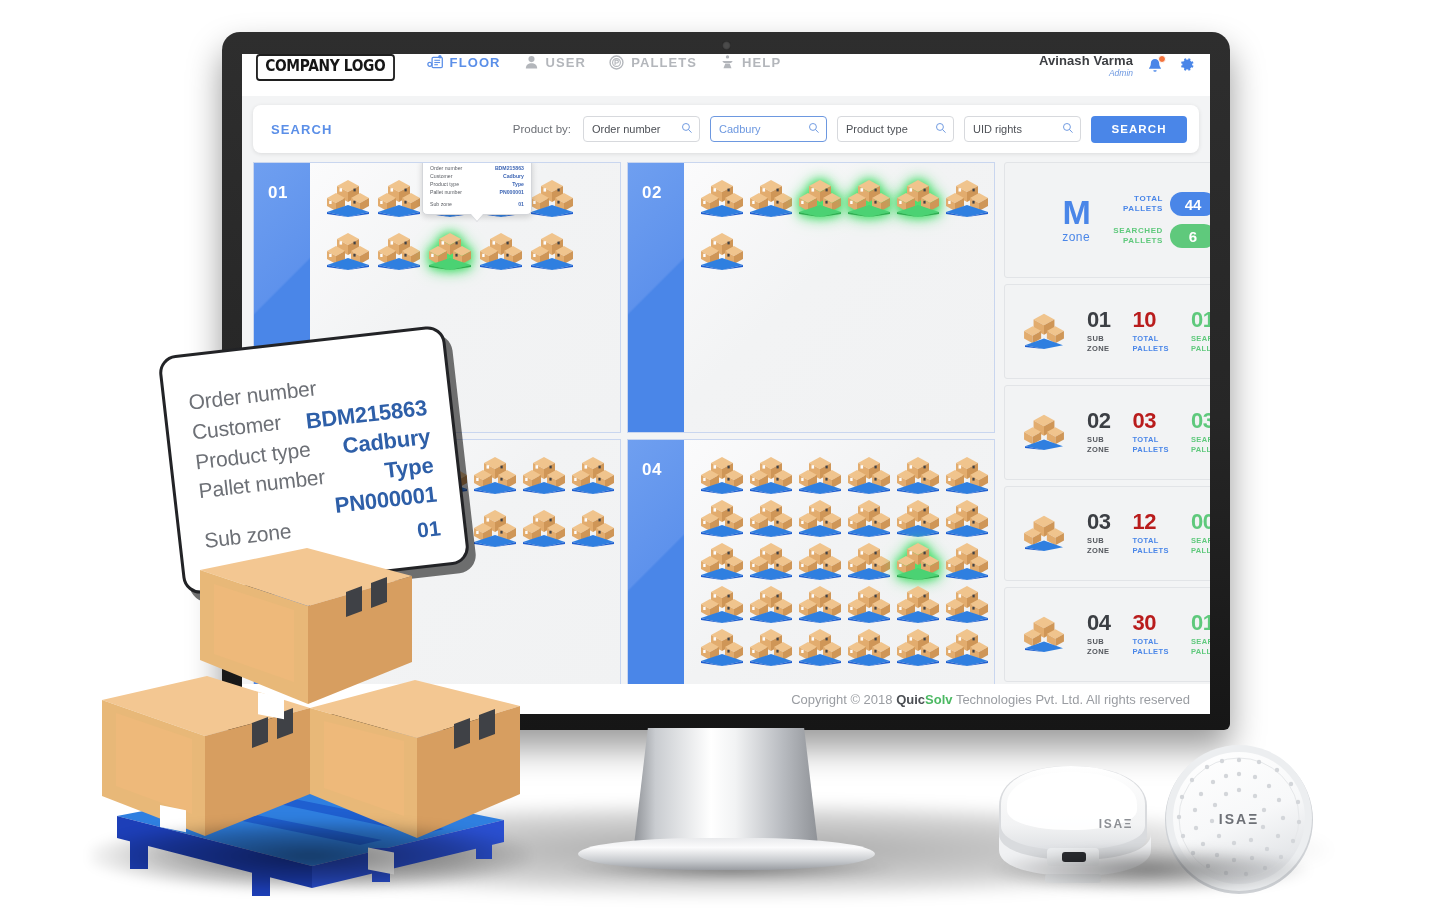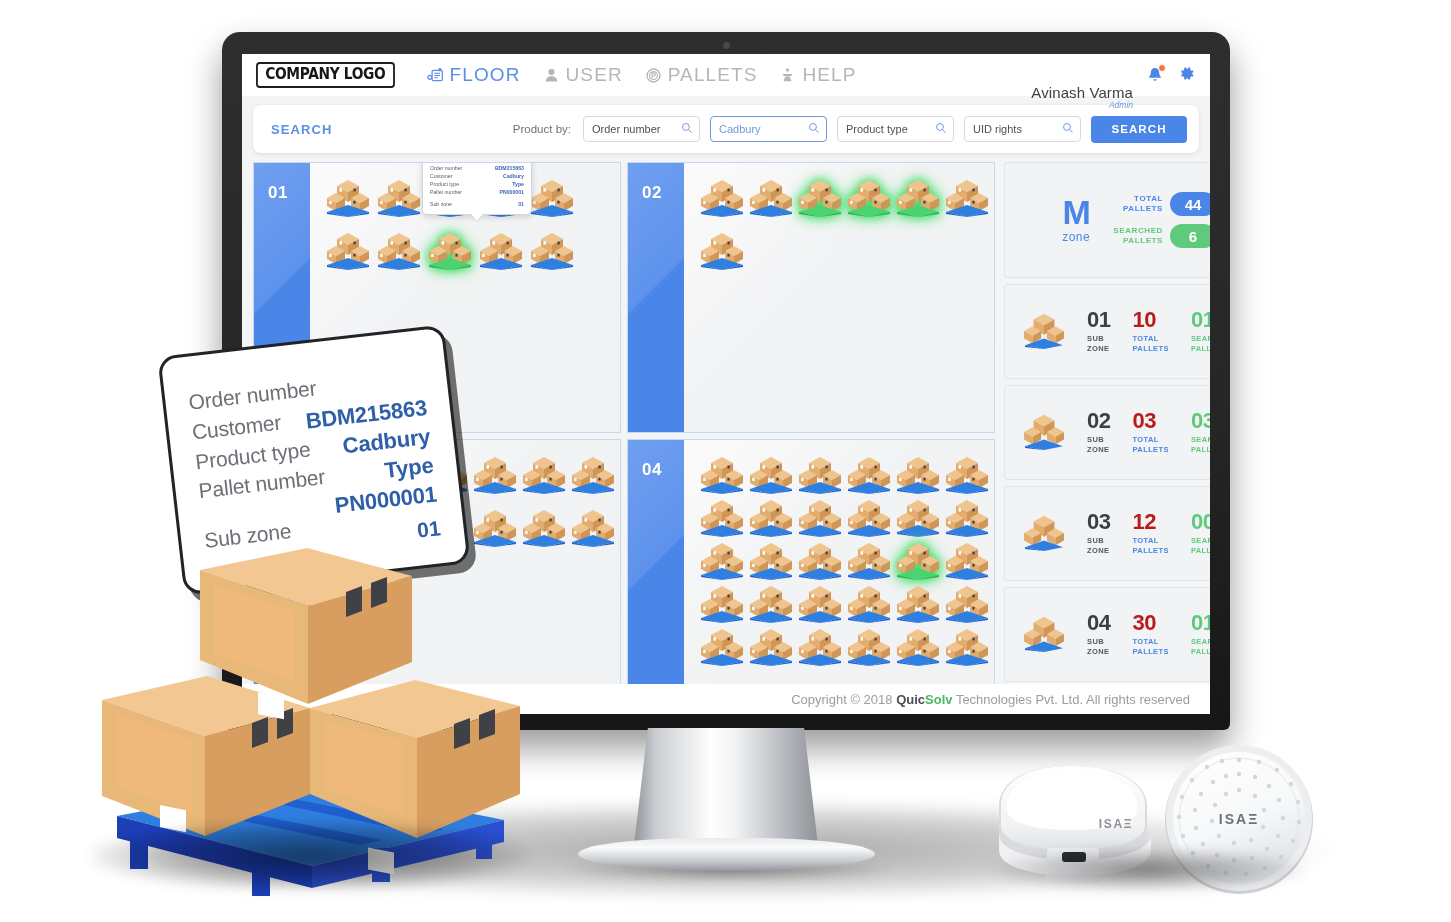--- a/index.html
+++ b/index.html
@@ -42,39 +42,39 @@
     border-radius: 50%/60%;
   }
   .stand-shadow {
     position:absolute; left:560px; top:856px; width:340px; height:26px;
     background: radial-gradient(ellipse at 50% 50%, rgba(0,0,0,.35) 0%, rgba(0,0,0,0) 70%);
     filter: blur(4px);
   }
 
   
   .appbar {
-    position:relative; height:42px; background:#ffffff; display:flex; align-items:center;
+    position:relative; height:42px; background:#ffffff; display:flex; align-items:flex-start;
     padding: 0 14px 0 8px;
   }
   .logo {
     border:2px solid #1f1f1f; border-radius:4px; padding:3px 8px 4px;
     font-family:"DejaVu Sans", sans-serif; font-weight:bold; font-size:15px;
     letter-spacing:-0.4px; color:#161616; transform: scaleX(0.92); line-height:1.05;
   }
   .nav { display:flex; align-items:center; margin-left:26px; gap:22px; }
   .nav-item { display:flex; align-items:center; gap:6px; cursor:pointer; }
   .nav-label {
-    font-size:19px; letter-spacing:1.1px; color:#b3b6bb; font-weight:normal;
+    font-size:13px; letter-spacing:1.1px; color:#b3b6bb; font-weight:bold;
   }
   .nav-item.active .nav-label { color:#5b8fe8; }
   .nav-ico { width:17px; height:17px; display:block; }
 
   .appbar-right { margin-left:auto; display:flex; align-items:center; gap:13px; }
   .user-block { text-align:right; line-height:1.15; }
-  .user-name { font-size:15px; color:#3d3f43; font-weight:normal; letter-spacing:.1px;margin-top:44px; }
+  .user-name { font-size:13px; color:#3d3f43; font-weight:bold; letter-spacing:.1px; }
   .user-role { font-size:8.5px; color:#6d98e0; font-style:italic; }
   .bell-wrap { position:relative; width:18px; height:18px; }
   .badge-dot {
     position:absolute; right:-2px; top:-2px; width:8px; height:8px; border-radius:50%;
     background:#f4733c; border:1.2px solid #fff;
   }
 
   
   .searchpanel {
     margin:9px 11px 0 11px; height:48px; background:#fff; border-radius:8px;

